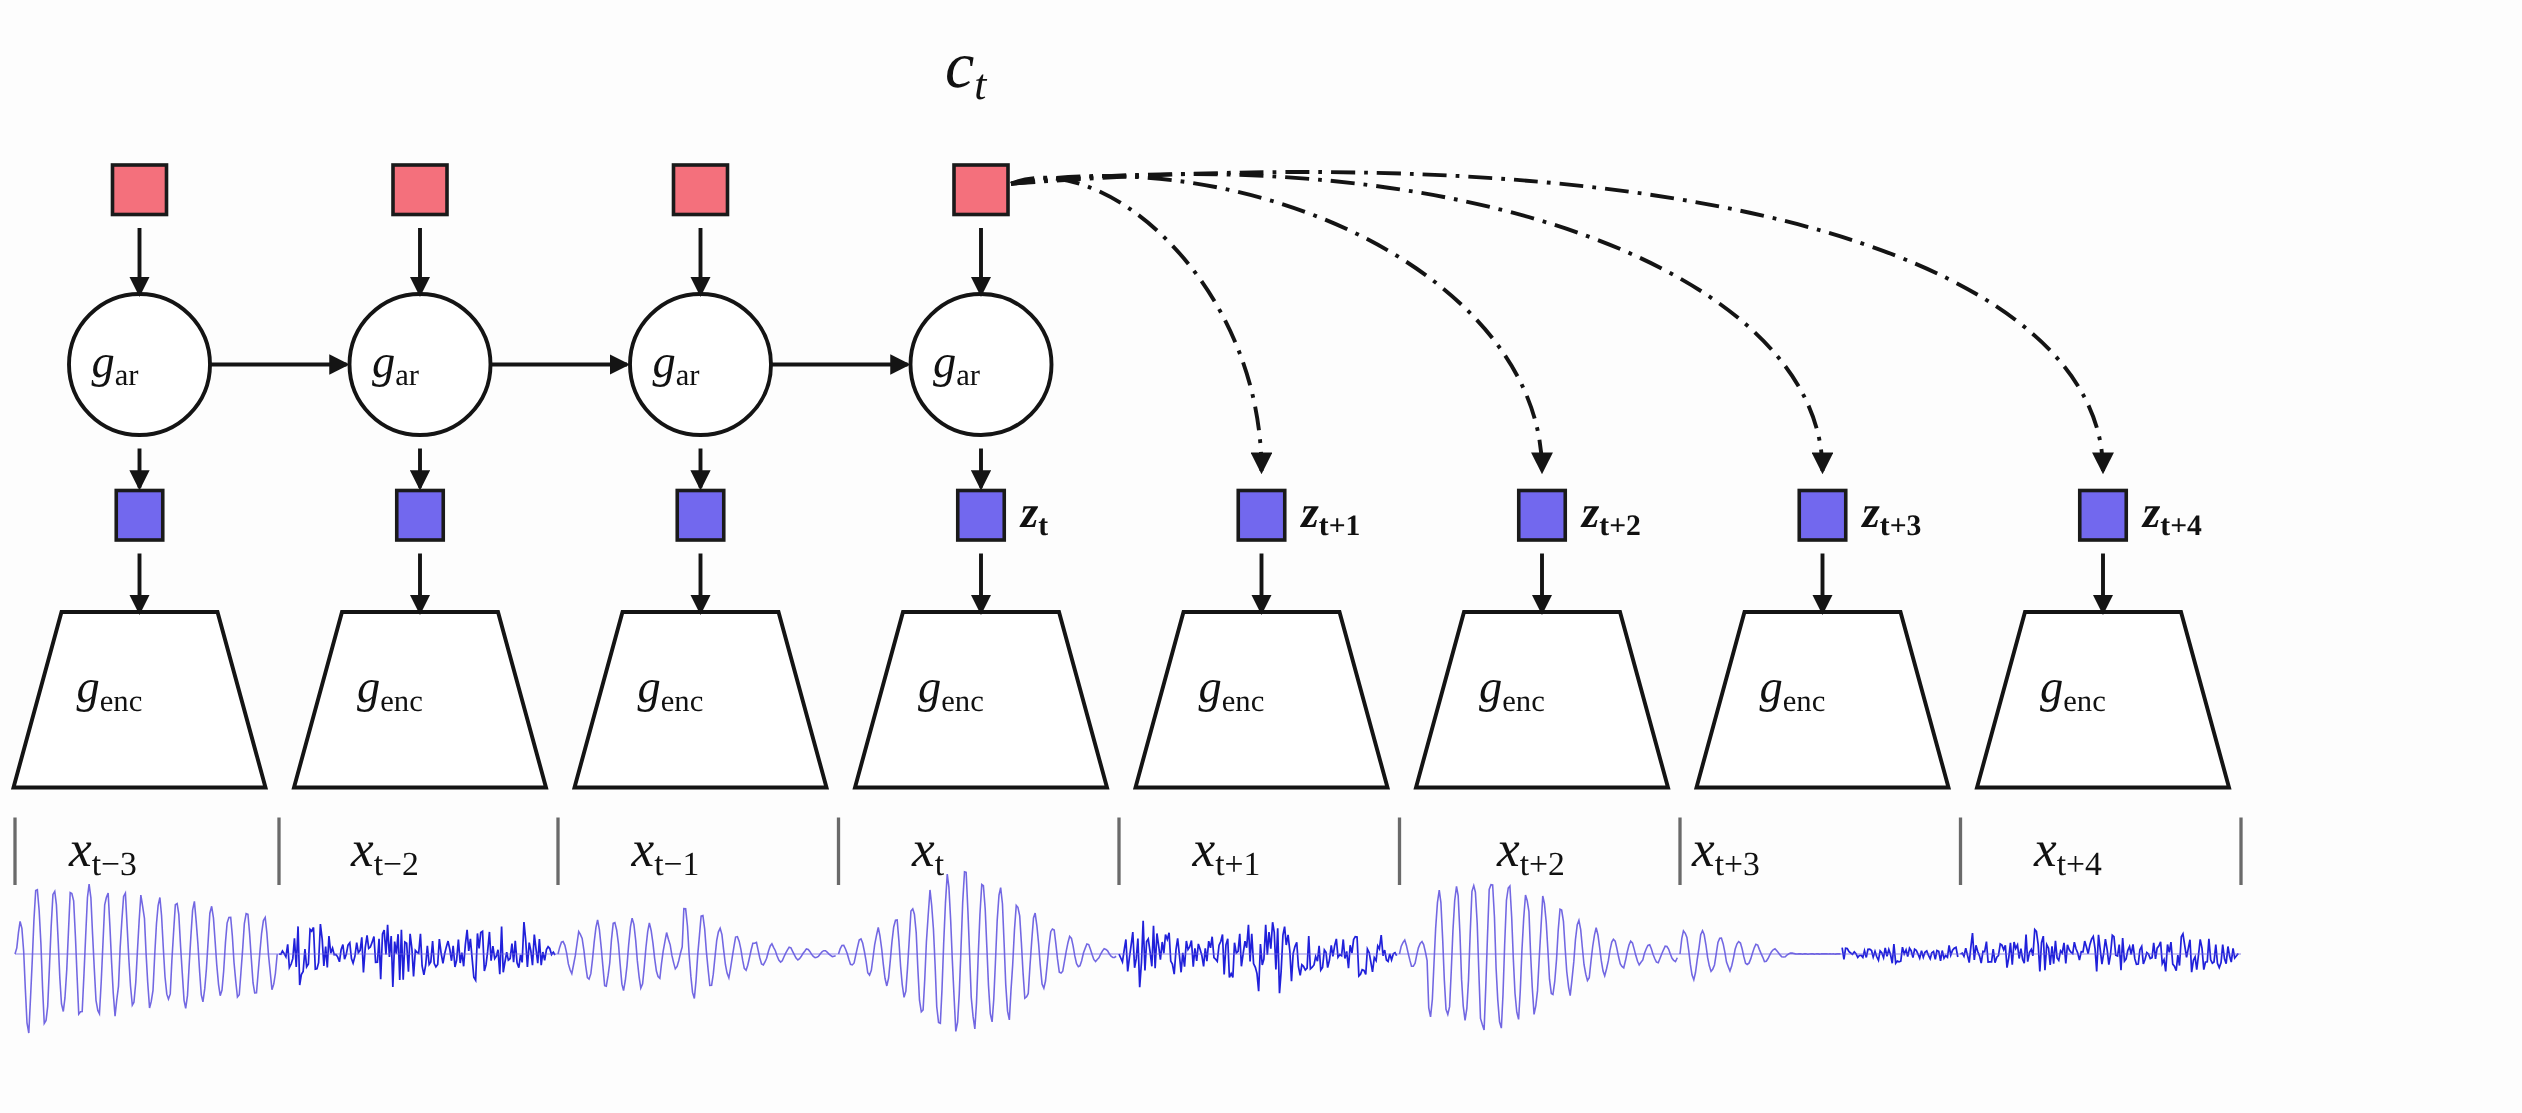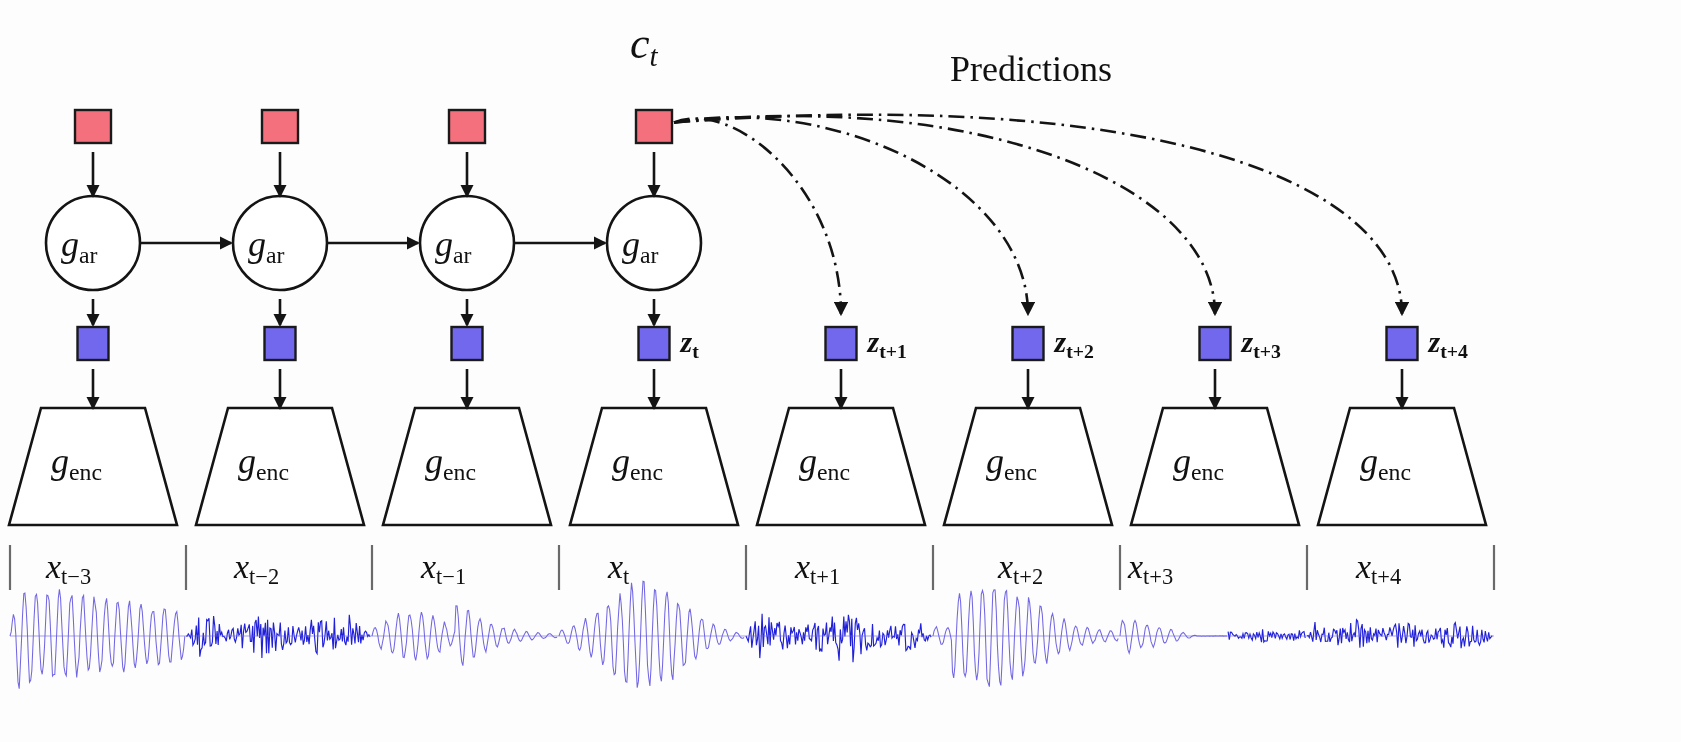--- a/index.html
+++ b/index.html
@@ -25,21 +25,21 @@
     height: 742px;
   }
   .lbl {
     position: absolute;
     font-family: "Liberation Serif", "DejaVu Serif", serif;
     color: #111111;
     white-space: nowrap;
     user-select: none;
   }
   .node-label {
-    font-size: 36px;
+    font-size: 31px;
   }
   .math-i {
     font-style: italic;
   }
   .sub {
     font-size: 0.66em;
     vertical-align: -0.28em;
     font-style: normal;
   }
   .sub-i {
@@ -180,15 +180,14 @@
       <div class="lbl x-label" style="left: 1128px; top: 548px;"><span class="math-i">x</span><span class="sub">t+3</span></div>
       <div class="lbl node-label" style="left: 1360px; top: 440px;"><span class="math-i">g</span><span class="sub">enc</span></div>
       <div class="lbl z-label" style="left: 1428.5px; top: 325px; text-align: right;"><span class="math-i">z</span><span class="sub">t+4</span></div>
       <div class="lbl x-label" style="left: 1356px; top: 548px;"><span class="math-i">x</span><span class="sub">t+4</span></div>
     </div>
 
   <div class="lbl ct-label" style="left:630px; top:18px;">
     <span class="math-i">c</span><span class="sub-i">t</span>
   </div>
 
-  <div class="lbl pred-label" style="left:950px; top:48px;">Predictions</div>
 
 </div>
 
 </body></html>

